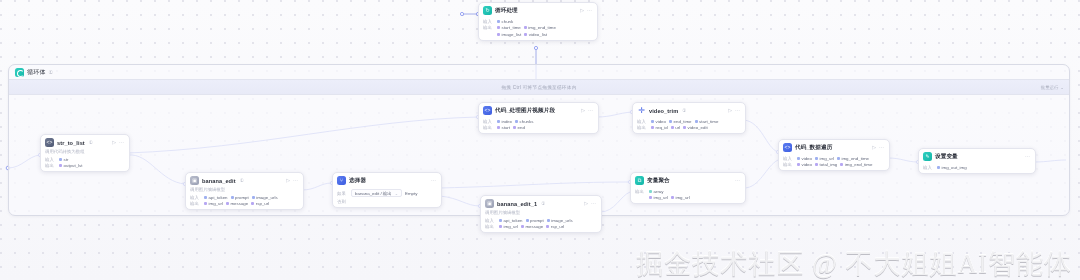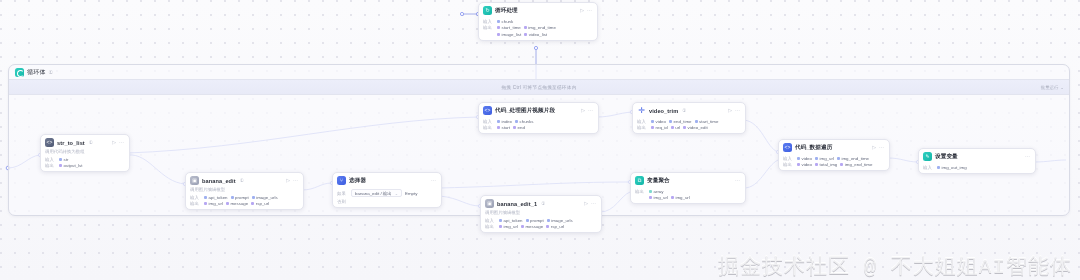--- a/index.html
+++ b/index.html
@@ -106,22 +106,22 @@
   .sel-box .ch{font-size:4px;color:#b9bdcc;}
 
   
   svg.edges{position:absolute;left:0;top:0;width:1080px;height:280px;pointer-events:none;}
   svg.edges path{fill:none;stroke:#9aa5e8;stroke-width:.9;}
   svg.edges circle{fill:#ffffff;stroke:#8e9bf0;stroke-width:.9;}
 
   
   .watermark{
     position:absolute;right:8px;bottom:2px;
-    font-size:21px;line-height:1;color:#f0f0f2;
-    font-family:Liberation Mono, monospace;
+    font-size:27px;line-height:1;color:#f0f0f2;
+    font-family:Liberation Serif, serif;
     text-shadow:0 1px 0 #bdbdc4, 0 -1px 0 #ffffff;
     white-space:nowrap;letter-spacing:1px;
     opacity:.95;
   }
 </style>
 </head>
 <body>
 
 <div id="canvas">
 

